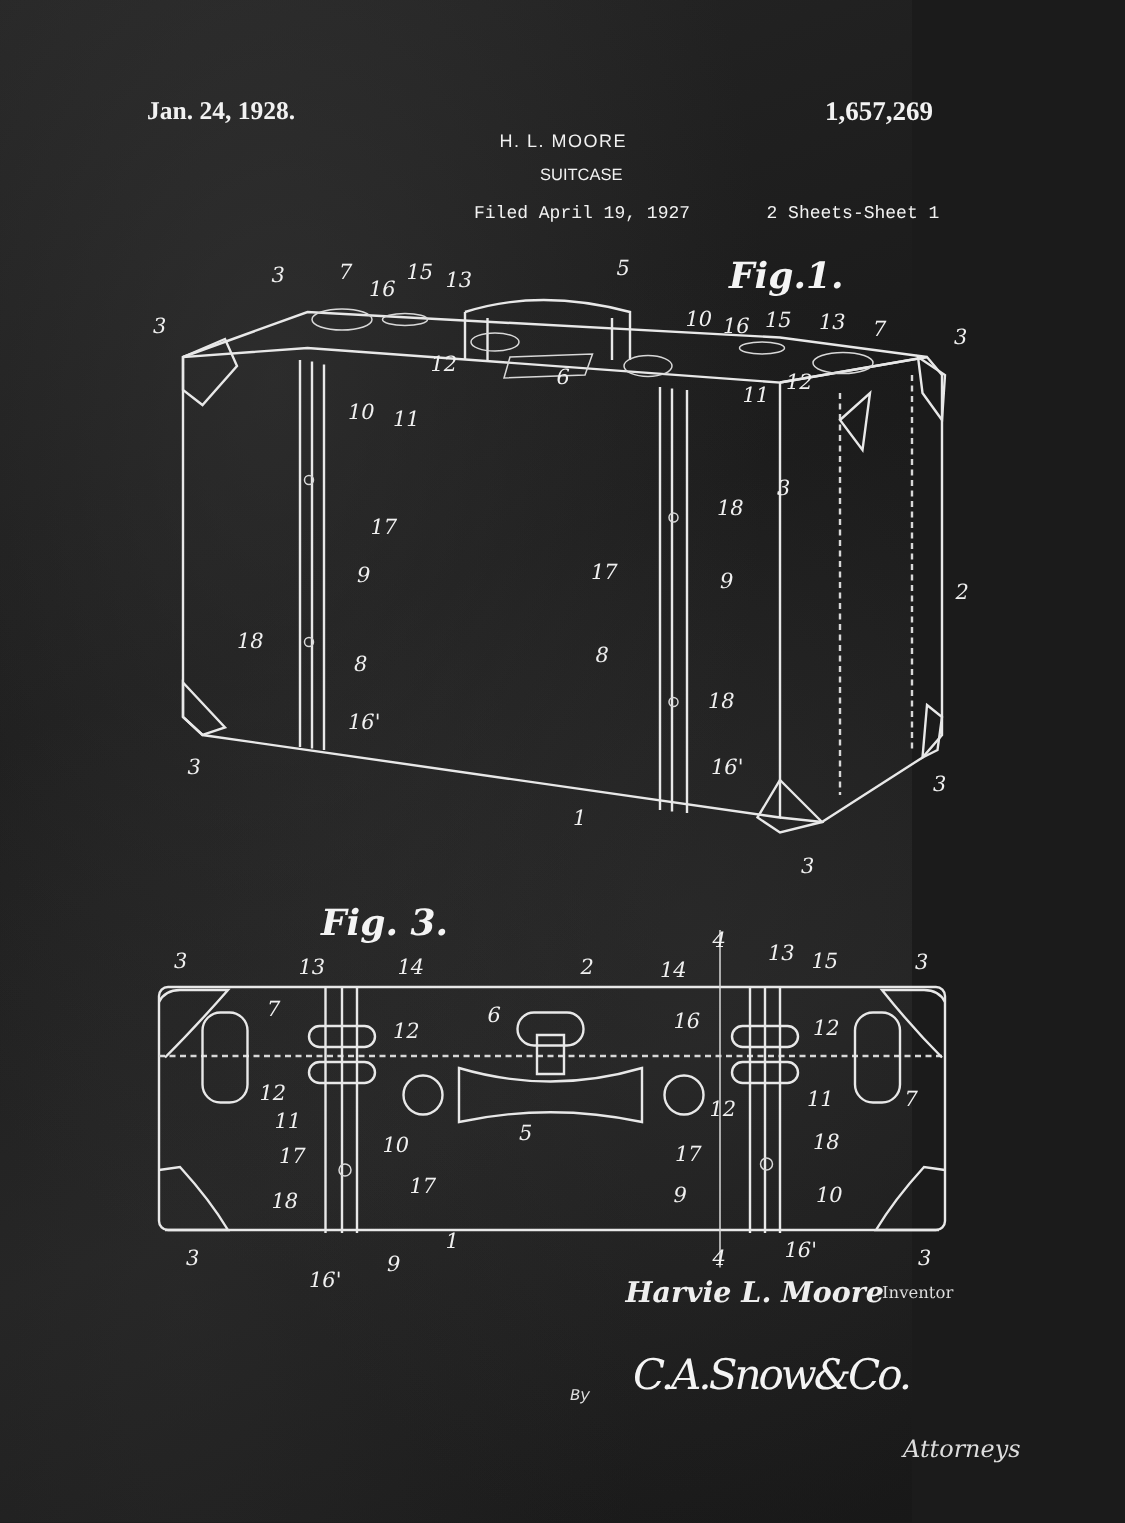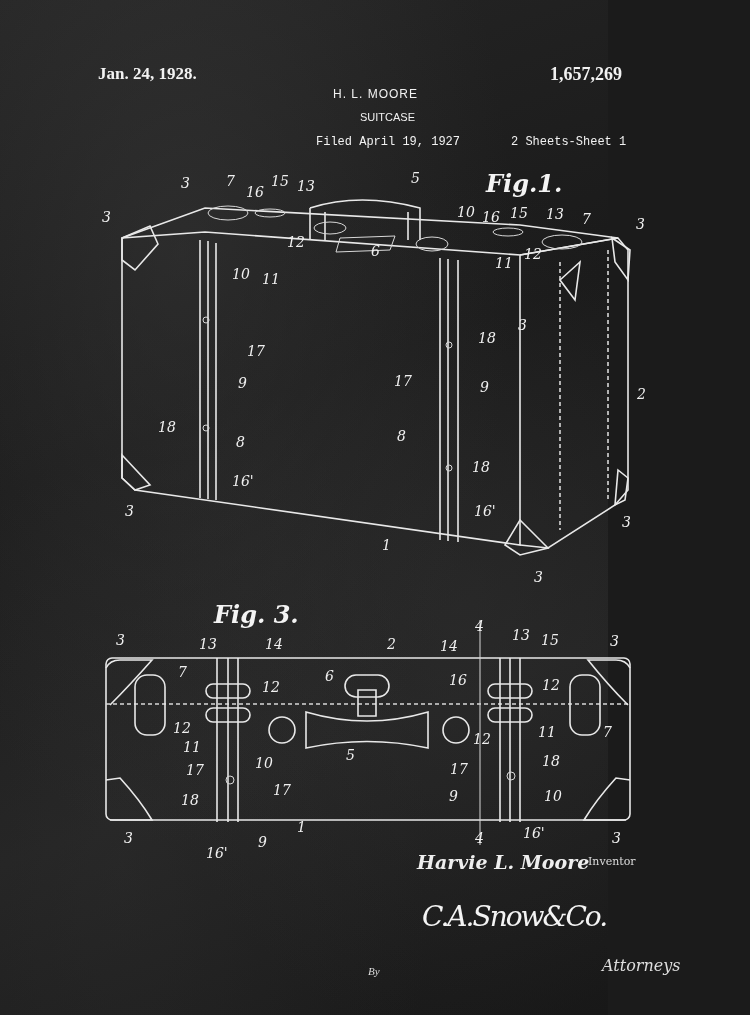--- a/index.html
+++ b/index.html
@@ -15,21 +15,21 @@
   .patno{left:550px;top:64px;font-family:"Liberation Serif",serif;font-weight:bold;font-size:18px;}
   .inventor-head{left:333px;top:87px;font-family:"Liberation Sans",sans-serif;font-size:12px;letter-spacing:1px;}
   .subject{left:360px;top:111px;font-family:Liberation Sans, sans-serif;font-size:11px;}
   .filed{left:316px;top:135px;font-family:"Liberation Mono",monospace;font-size:12px;}
   .sheets{left:511px;top:135px;font-family:"Liberation Mono",monospace;font-size:12px;}
   .fig{position:absolute;font-family:"DejaVu Serif",serif;font-style:italic;font-weight:bold;color:#f4f4f4;font-size:24px;}
   .fig1{left:486px;top:169px;}
   .fig2{left:214px;top:600px;}
   .sig-name{position:absolute;left:380px;top:851px;font-family:"DejaVu Serif",serif;font-style:italic;font-weight:bold;font-size:19px;color:#eee;margin-left:37px;}
   .sig-inv{position:absolute;left:588px;top:855px;font-family:"DejaVu Serif",serif;font-size:11px;color:#ddd;}
-  .sig-by{position:absolute;left:368px;top:925px;font-family:Liberation Serif, serif;font-style:italic;font-size:11px;color:#ddd;margin-top:40px;}
+  .sig-by{position:absolute;left:380px;top:925px;font-family:Liberation Mono, monospace;font-style:italic;font-size:11px;color:#ddd;}
   .sig-att{position:absolute;left:422px;top:900px;font-family:"DejaVu Serif",serif;font-style:italic;font-size:28px;color:#f4f4f4;letter-spacing:-2px;}
   .sig-attl{position:absolute;left:602px;top:956px;font-family:"DejaVu Serif",serif;font-style:italic;font-size:16px;color:#ddd;}
   svg{position:absolute;left:0;top:0;}
   .ln{stroke:#e8e8e8;fill:none;stroke-width:1.6;}
   .thin{stroke:#d8d8d8;fill:none;stroke-width:1;}
   .dash{stroke:#d8d8d8;fill:none;stroke-width:1.6;stroke-dasharray:4 3;}
   .lbl{fill:#f0f0f0;font-family:"DejaVu Serif",serif;font-style:italic;font-size:14px;}
 </style>
 </head>
 <body>

